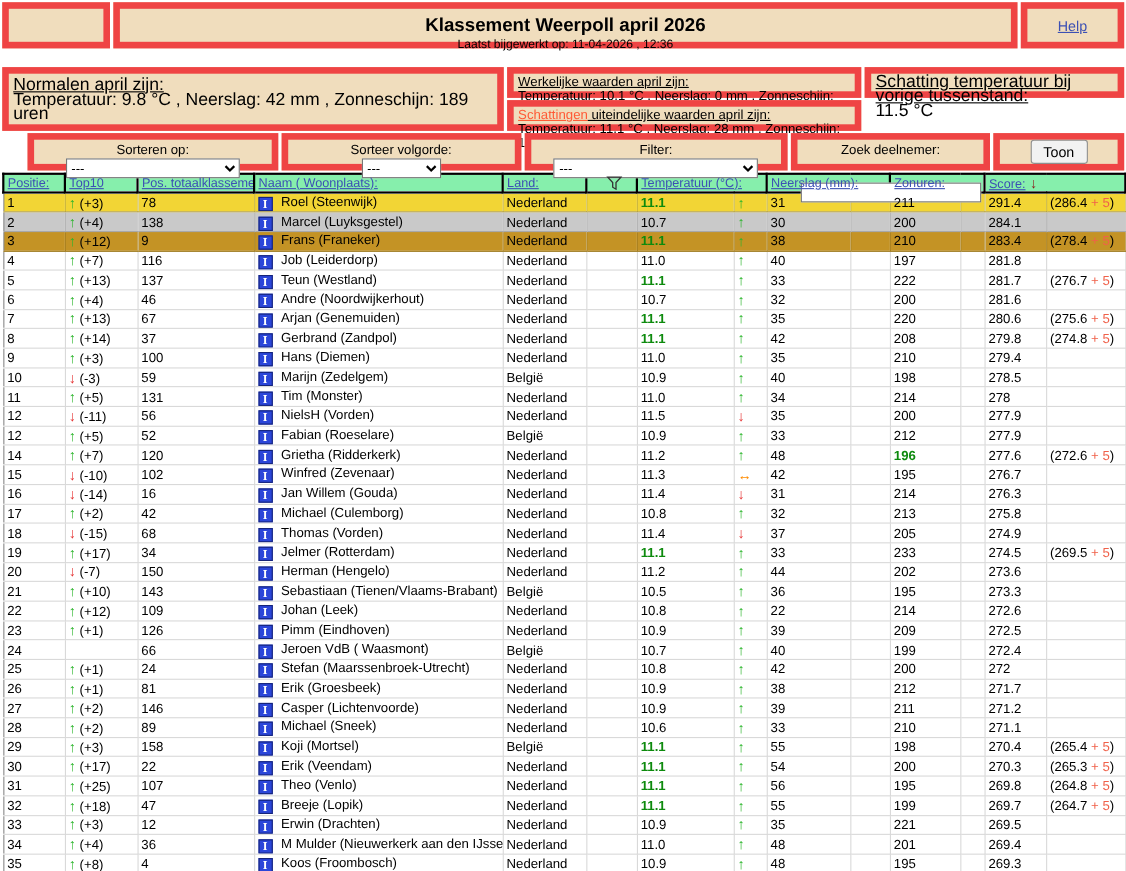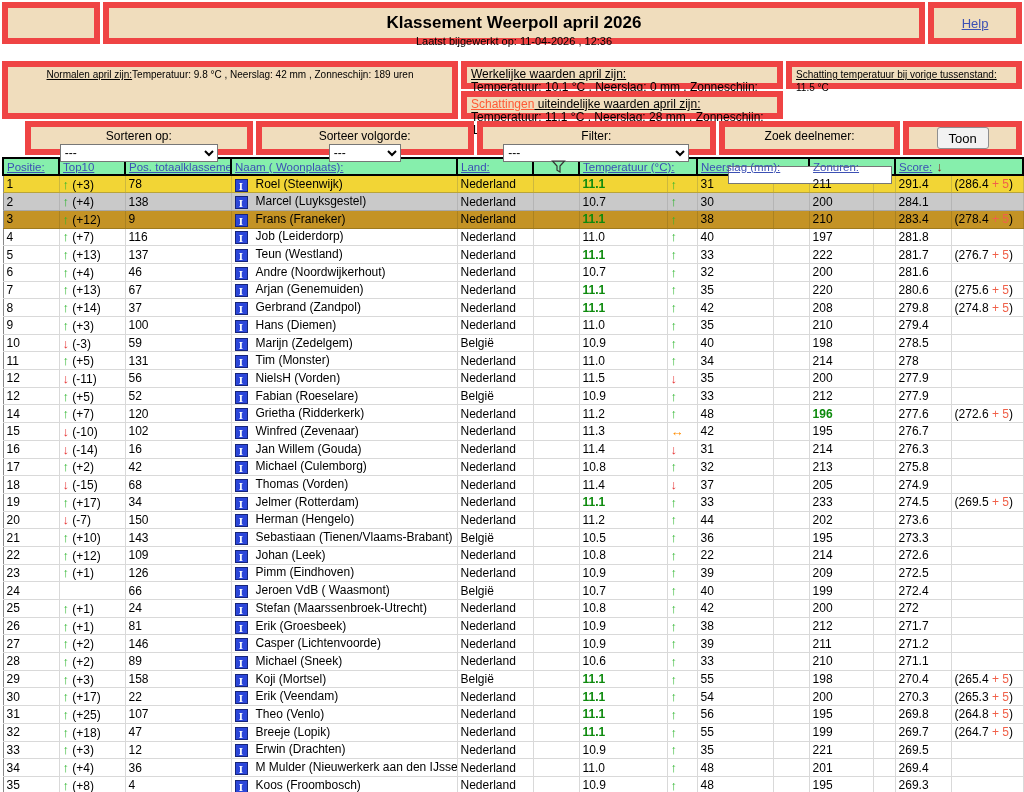--- a/index.html
+++ b/index.html
@@ -16,24 +16,24 @@
   .box { background:#f0ddbd; border:6px solid #ef4444; }
   .topbar .corner { width:98px; }
   .topbar .titlebox { flex:1; text-align:center; padding-top:5px; }
   .topbar .helpbox { width:94px; display:flex; align-items:center; justify-content:center; }
   .page-title { font-size:17px; font-weight:bold; }
   .page-subtitle { font-size:11px; margin-top:2px; }
   a.lnk, .lnk { color:#3c50b4; text-decoration:underline; cursor:pointer; }
 
   
   .inforow { display:flex; gap:3px; margin-top:17px; height:58px; align-items:flex-start; }
-  .info-normalen { width:456px; height:58px; display:flex; flex-direction:row; justify-content:center; padding:1px 4px; font-size:10px; }
+  .info-normalen { width:456px; height:58px; display:flex; flex-direction:column; justify-content:center; padding:1px 4px; font-size:16px; }
   .info-mid { width:322px; display:flex; flex-direction:column; gap:2px; }
   .info-mid .box { height:28px; padding:1px 4px; font-size:12px; }
-  .info-right { flex:1; height:28px; padding:1px 4px; font-size:10px; }
+  .info-right { flex:1; height:28px; padding:1px 4px; font-size:16px; }
   .info-title { text-decoration:underline; }
   .info-line { line-height:13px; }
   .est-link { color:#ff5a36; text-decoration:underline; cursor:pointer; }
 
   
   .controls { display:flex; gap:3px; margin-top:2px; height:34px;margin-left:23px; }
   .ctrl { display:flex; flex-direction:column; align-items:center; padding-top:2px; font-size:12px; }
   .ctrl-sort { width:234px; } .ctrl-order { width:224px; } .ctrl-filter { width:246px; }
   .ctrl-search { width:186px;gap:22px; } .ctrl-show { width:122px; justify-content:center; padding-top:0; }
   .ctrl select { margin-top:1px; height:19px; font-size:12px; font-family:"Liberation Sans",sans-serif; background:#fff; border:1px solid #777; }

